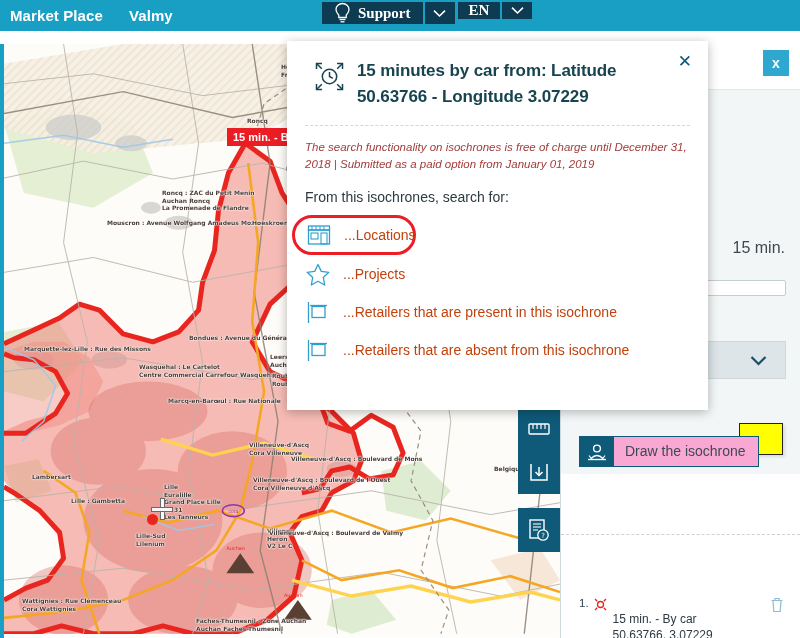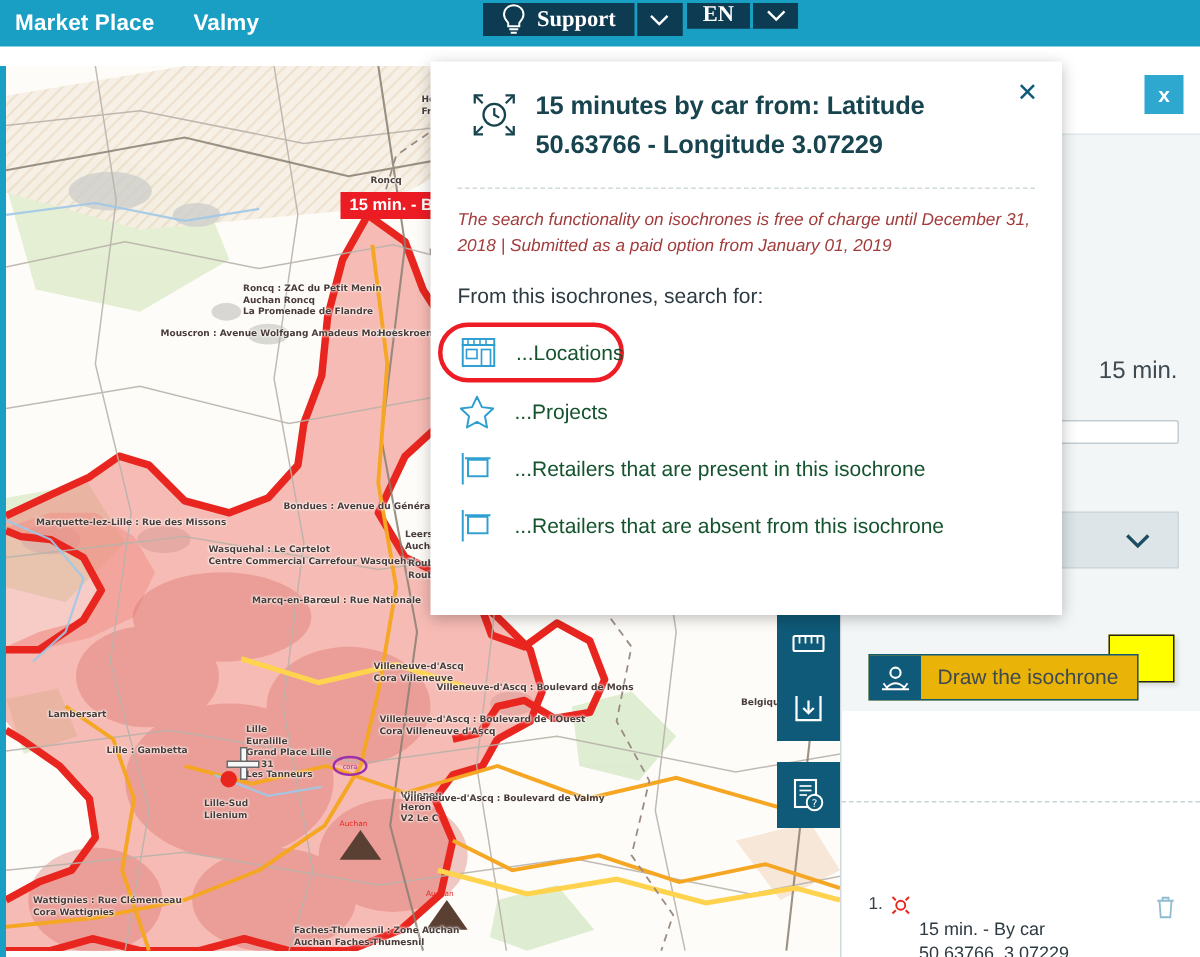--- a/index.html
+++ b/index.html
@@ -140,21 +140,21 @@
   .rp-swatch {
     position: absolute; right: 17px; top: 333px;
     width: 44px; height: 32px;
     background: #ffff00; border: 1px solid #222;
     box-shadow: 2px 2px 3px rgba(0,0,0,.10);
     cursor: pointer;
   }
   .draw-btn {
     position: absolute; left: 18px; top: 392px;
     display: flex; align-items: stretch; cursor: pointer;
-    border: 1px solid #0e5a78; background: #eab308;
+    border: 1px solid #0e5a78; background: #f9a8d4;
   }
   .draw-btn .dbi {
     width: 34px; background: #0e5a78;
     display: flex; align-items: center; justify-content: center;
   }
   .draw-btn .dbl {
     padding: 6px 12px 7px 11px; font-size: 14px; color: #3e4a50;
     display: flex; align-items: center;
   }
   .rp-divider {
@@ -213,21 +213,21 @@
   .popup-item {
     display: flex; align-items: center; gap: 12px;
     padding: 5px 18px; height: 38px; cursor: pointer;
     position: relative;
   }
   .popup-item .pi-ico {
     width: 26px; height: 26px;
     display: flex; align-items: center; justify-content: center;
     flex: 0 0 26px;
   }
-  .popup-item .pi-lbl { font-size: 14px; color: #14532d; }
+  .popup-item .pi-lbl { font-size: 14px; color: #c2410c; }
   .popup-item.highlight {
     border: 3px solid #ee1c25; border-radius: 22px;
     width: 124px; margin-left: 5px; padding-left: 11px;
     height: 40px;
   }
 </style>
 </head>
 <body>
 
 <div id="app">

